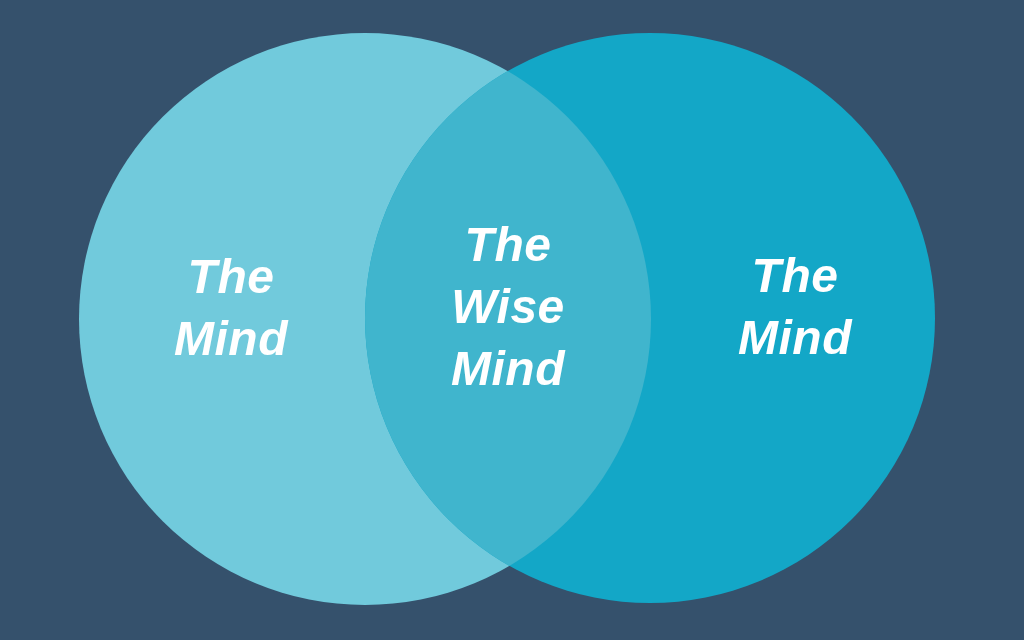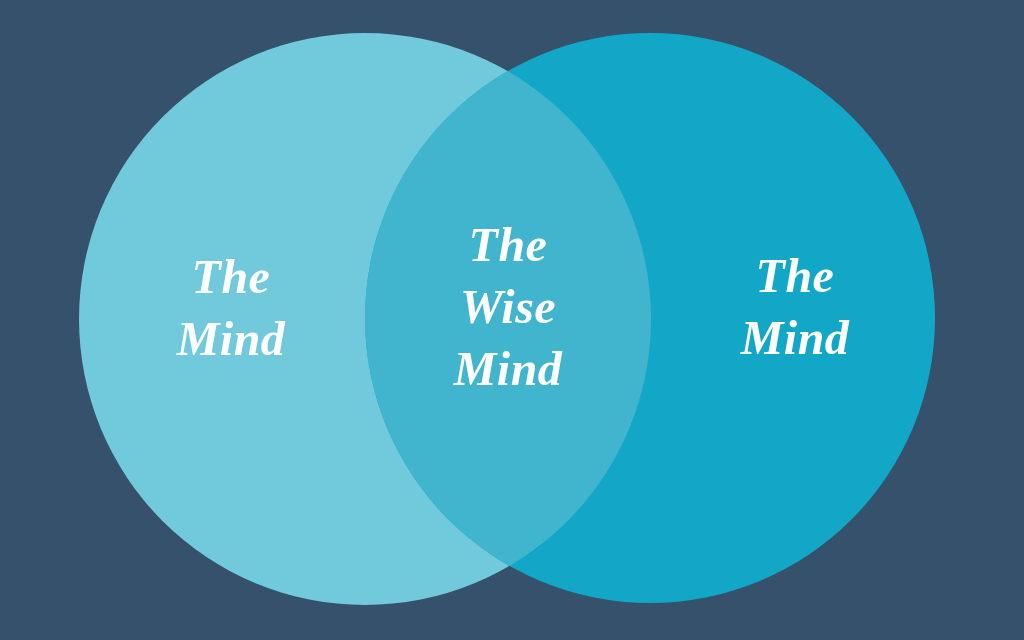--- a/index.html
+++ b/index.html
@@ -7,21 +7,21 @@
     padding: 0;
     width: 1024px;
     height: 640px;
     overflow: hidden;
     background: #35516C;
   }
   .canvas {
     position: relative;
     width: 1024px;
     height: 640px;
-    font-family: Liberation Serif, serif;
+    font-family: Liberation Sans, sans-serif;
   }
   .venn-svg {
     position: absolute;
     top: 0;
     left: 0;
     display: block;
   }
   .circle-label {
     position: absolute;
     transform: translate(-50%, -50%);

